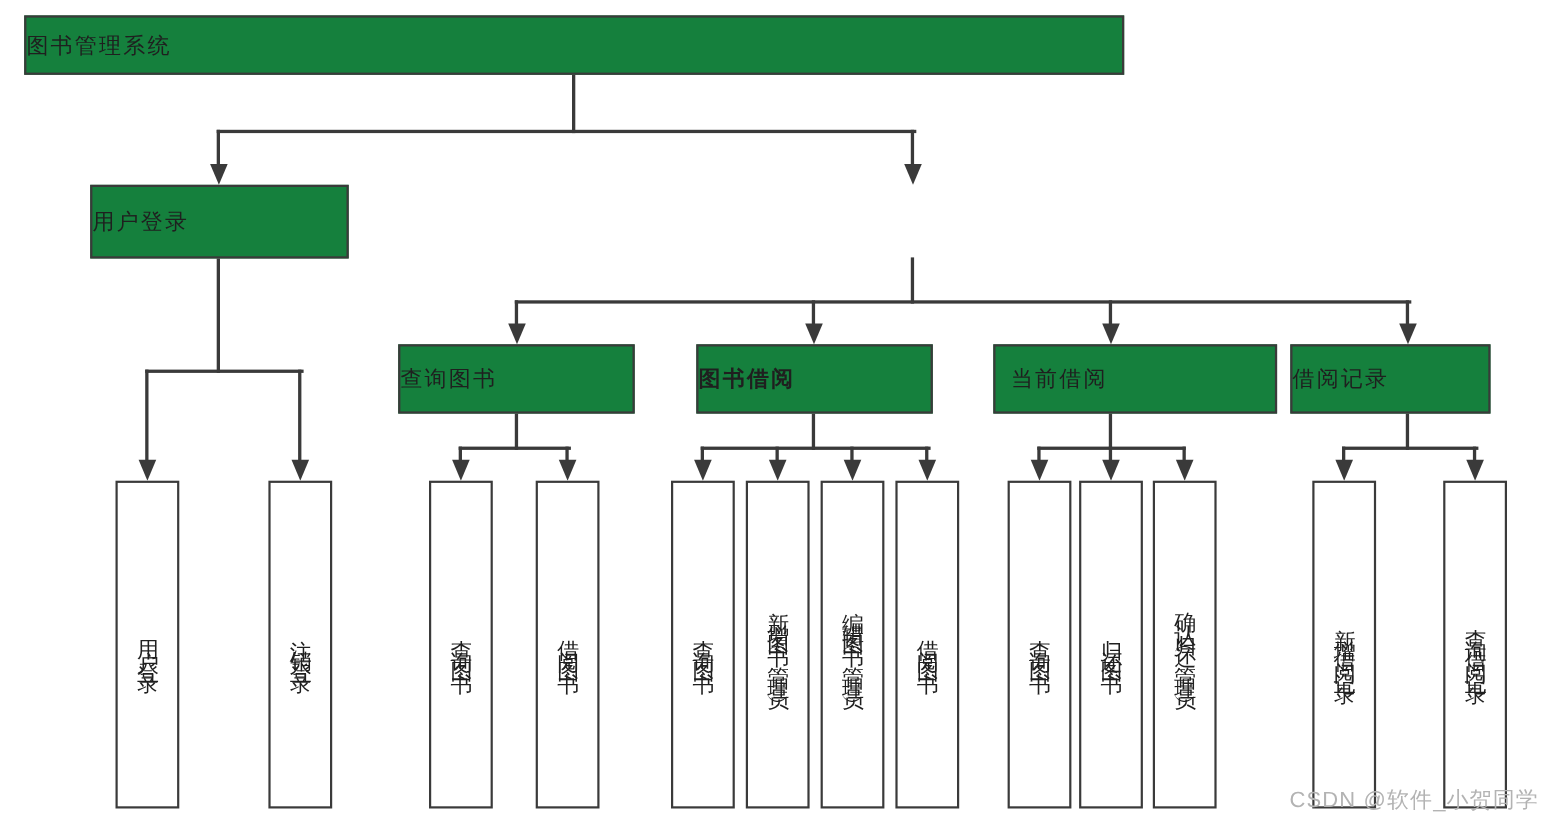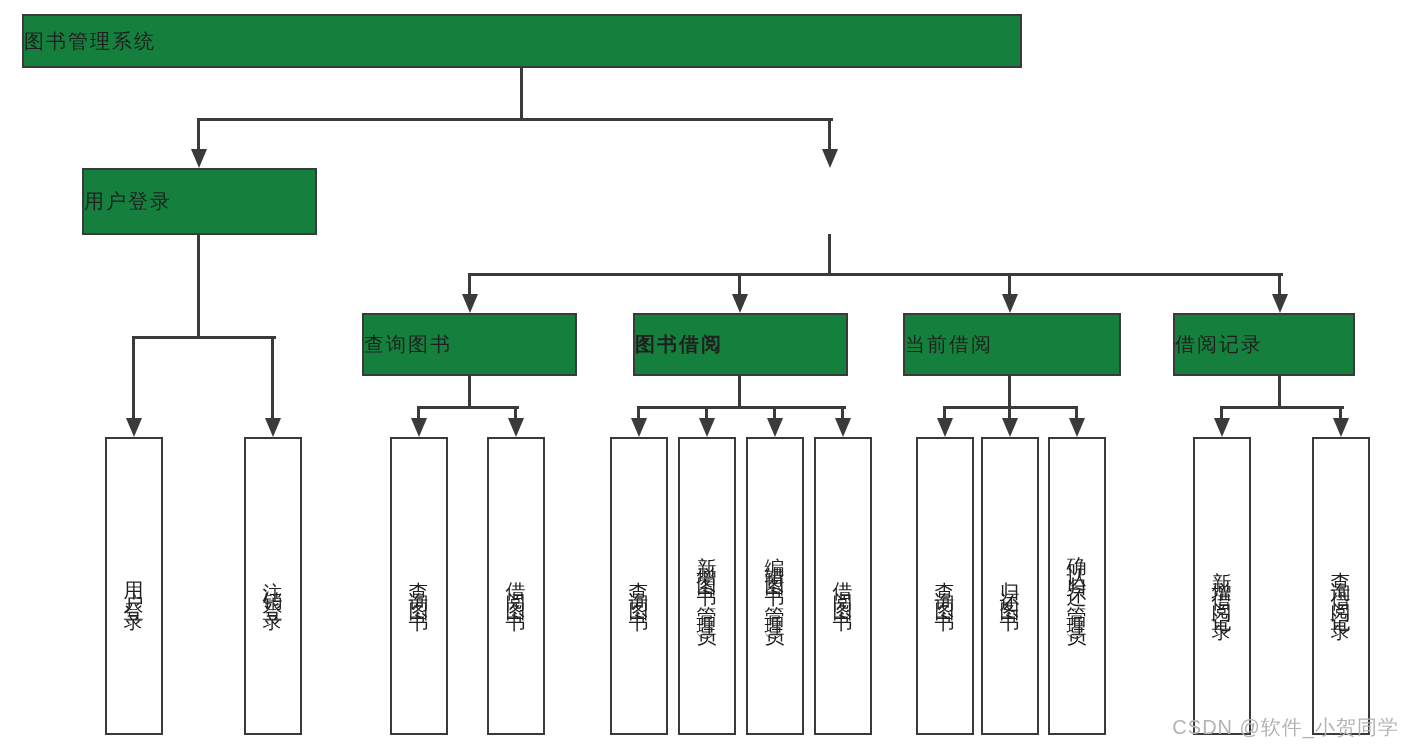--- a/index.html
+++ b/index.html
@@ -70,21 +70,21 @@
   <div class="arr" style="left:1002px;top:294px;"></div>
   <div class="vline" style="left:1278px;top:273px;height:28px;"></div>
   <div class="arr" style="left:1272px;top:294px;"></div>
 
   <div class="box" style="left:362px;top:313px;width:215px;height:63px;">
     <span>查询图书</span>
   </div>
   <div class="box" style="left:633px;top:313px;width:215px;height:63px;font-weight:bold;">
     <span>图书借阅</span>
   </div>
-  <div class="box" style="left:903px;top:313px;width:218px;height:63px;">
+  <div class="box" style="left:903px;top:313px;width:258px;height:63px;padding-left:14px;">
     <span>当前借阅</span>
   </div>
   <div class="box" style="left:1173px;top:313px;width:182px;height:63px;">
     <span>借阅记录</span>
   </div>
 
   <div class="vline" style="left:468px;top:376px;height:33px;"></div>
   <div class="hline" style="left:417px;top:406px;width:102px;"></div>
   <div class="vline" style="left:417px;top:406px;height:16px;"></div>
   <div class="arr" style="left:411px;top:418px;"></div>

